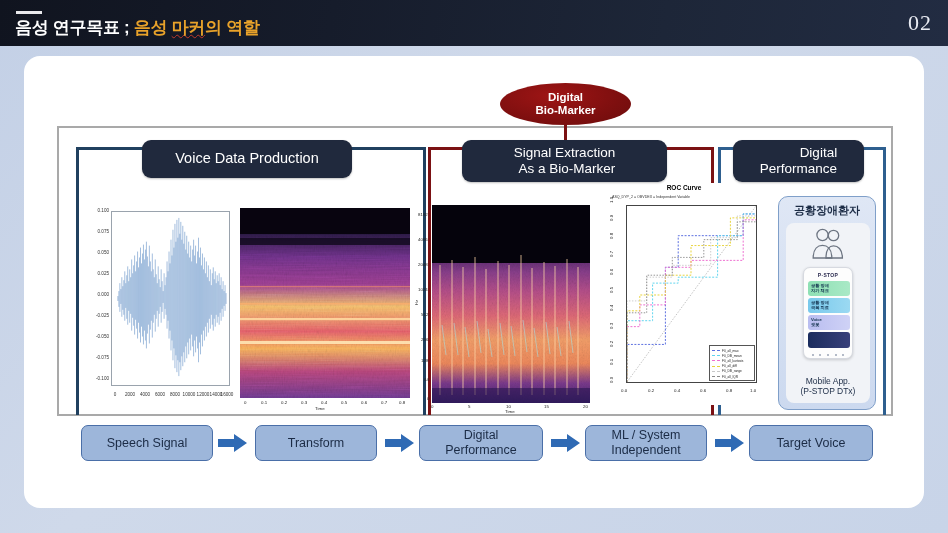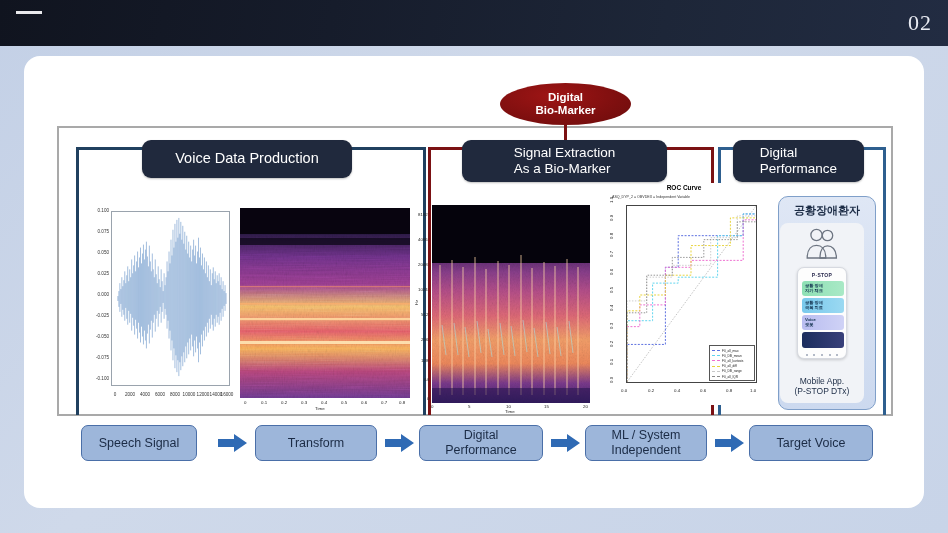--- a/index.html
+++ b/index.html
@@ -66,21 +66,21 @@
                 border: 3px solid #20405f; border-bottom: none; }
   .grp-mid    { left: 428px; top: 147px; width: 286px; height: 268px;
                 border: 3px solid #7b1113; border-bottom: none; }
   .grp-right  { left: 718px; top: 147px; width: 168px; height: 268px;
                 border: 3px solid #2e5f8f; border-bottom: none; }
 
   
   .hdr {
     position: absolute; background: #20293d; color: #ffffff;
     border-radius: 9px; display: flex; align-items: center; justify-content: center;
-    text-align: left; line-height: 1.2; z-index: 8;
+    text-align: right; line-height: 1.2; z-index: 8;
     box-shadow: 0 1px 2px rgba(0,0,0,.25);
   }
   .hdr-voice { left: 142px; top: 140px; width: 210px; height: 38px; font-size: 14.5px; }
   .hdr-feat  { left: 462px; top: 140px; width: 205px; height: 42px; font-size: 13.5px; }
   .hdr-dtx   { left: 733px; top: 140px; width: 131px; height: 42px; font-size: 13.5px; }
 
   
   .stub { position: absolute; z-index: 7; }
 
   
@@ -119,21 +119,21 @@
   .patient {
     position: absolute; left: 778px; top: 196px; width: 98px; height: 214px;
     background: linear-gradient(180deg,#dfe7f5 0%, #ccd9ef 100%);
     border: 1.5px solid #7f9fc9; border-radius: 10px;
   }
   .patient-title {
     position: absolute; left: 0; top: 6px; width: 100%; text-align: center;
     font-size: 11px; font-weight: bold; color: #1b2b45;
   }
   .patient-inner {
-    position: absolute; left: 1px; top: 26px; width: 84px; height: 180px;
+    position: absolute; left: 7px; top: 26px; width: 84px; height: 180px;
     background: #f1f3f7; border-radius: 8px;
   }
   .person { position: absolute; left: 50%; top: 4px; transform: translateX(-50%); }
   .phone {
     position: absolute; left: 50%; top: 44px; transform: translateX(-50%);
     width: 50px; height: 92px; background: #fdfdfd;
     border: 1.4px solid #d6d9e0; border-radius: 7px; overflow: hidden;
     box-shadow: 0 1px 3px rgba(0,0,0,.18);
   }
   .phone-brand { position: absolute; top: 4px; left: 0; width: 100%; text-align: center;
@@ -154,37 +154,40 @@
   .patient-cap .wav { text-decoration-style: wavy;
      text-decoration-color: #c0392b; }
 
   
   .flow-box {
     position: absolute; background: #9db6da; border: 1px solid #4a6fa8;
     border-radius: 7px; display: flex; align-items: center; justify-content: center;
     text-align: center; font-size: 12.5px; color: #1b2b45; line-height: 1.2;
     top: 425px; height: 36px;
   }
-  .fb1 { left: 81px;  width: 116px; }
+  .fb1 { left: 81px;  width: 132px; }
   .fb2 { left: 255px; width: 122px; }
   .fb3 { left: 419px; width: 124px; }
   .fb4 { left: 585px; width: 122px; }
   .fb5 { left: 749px; width: 124px; }
 
   .arrow {
     position: absolute; top: 433px; width: 30px; height: 20px;
     color: #2f6ab4;
   }
   .a1 { left: 218px; } .a2 { left: 385px; } .a3 { left: 551px; } .a4 { left: 715px; }
 </style>
 </head>
 <body>
 
 <div class="titlebar">
   <div class="title-rule"></div>
+  <div class="title-text">
+    <span>음성 연구목표 ; </span><span class="title-accent"><span>음성 </span><span class="under">마커</span><span>의 역할</span></span>
+  </div>
   <div class="page-no">02</div>
 </div>
 
 <div class="card"></div>
 
 <div class="gray-frame"></div>
 <div class="grp grp-left"></div>
 <div class="grp grp-mid"></div>
 <div class="grp grp-right"></div>
 

